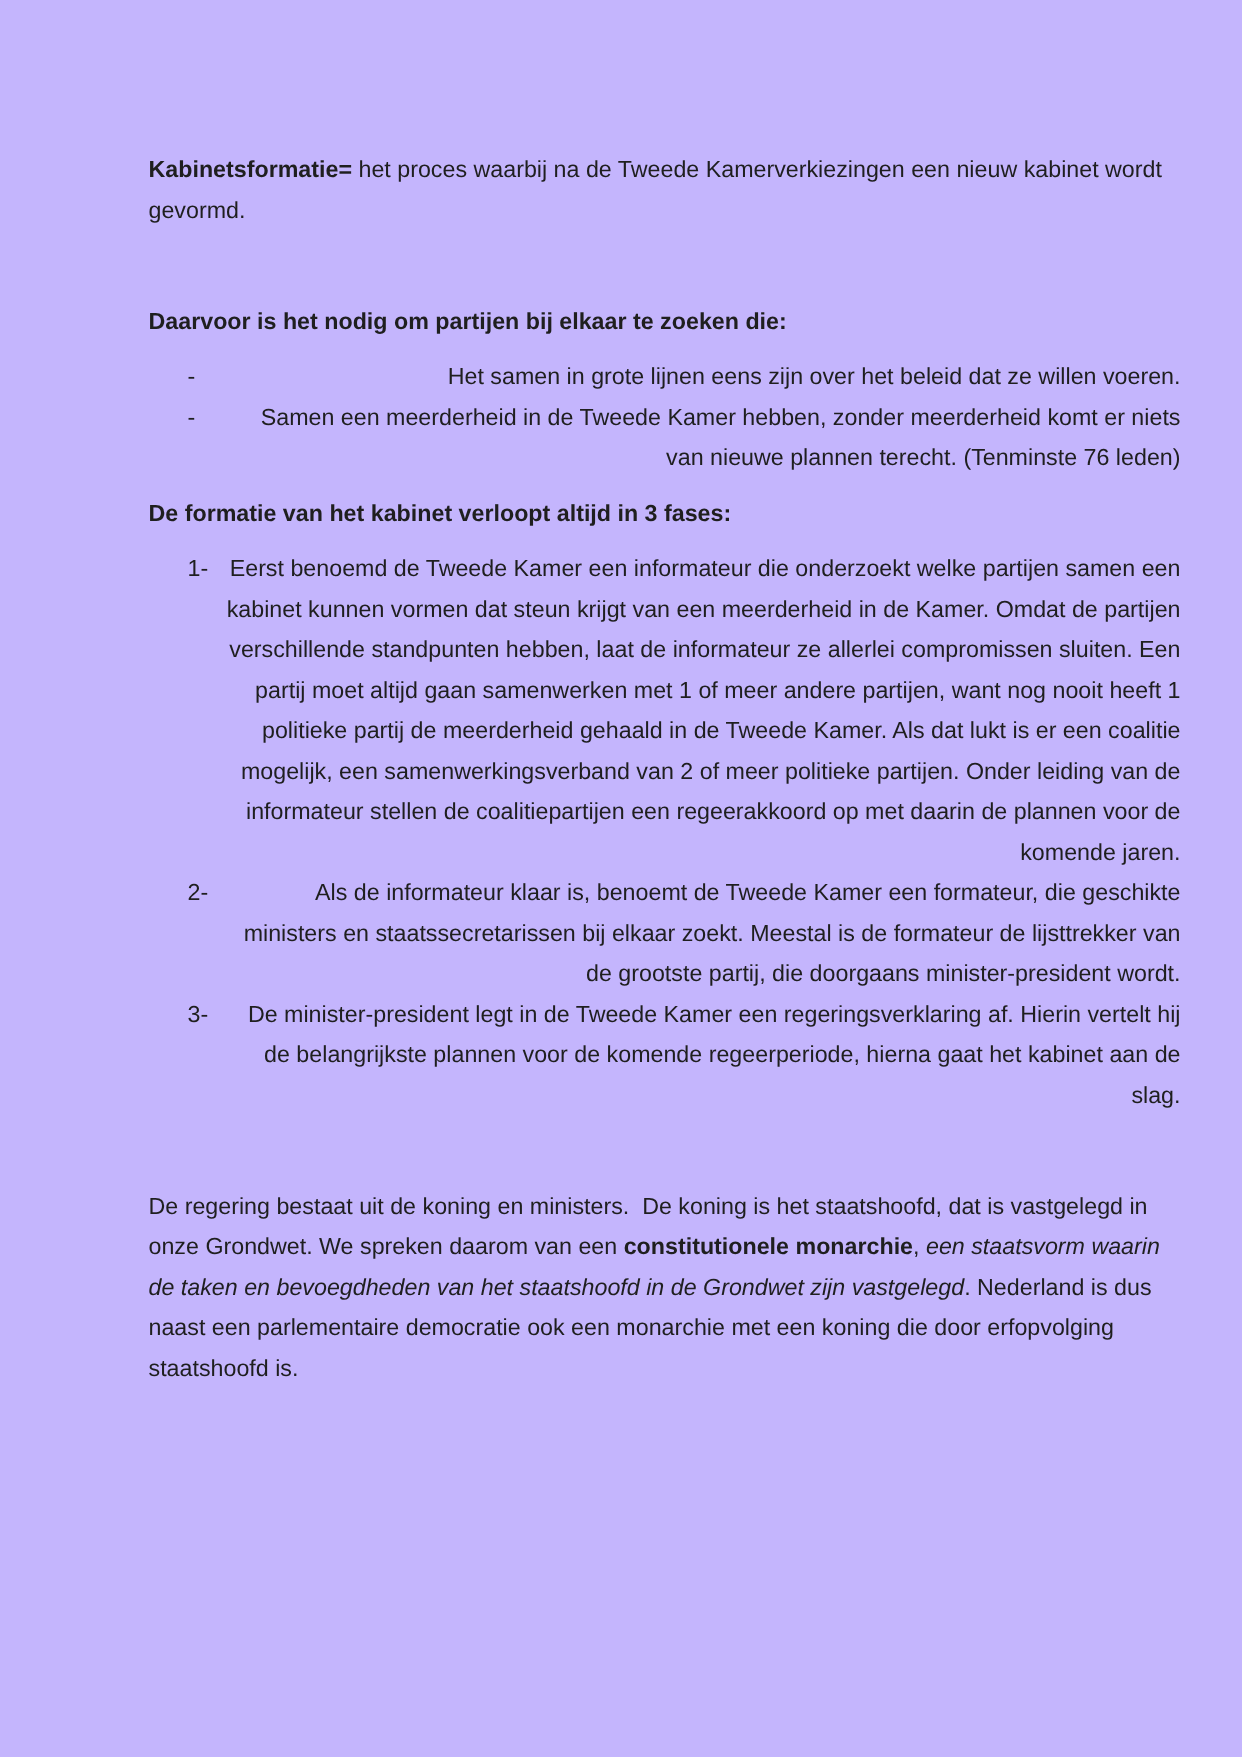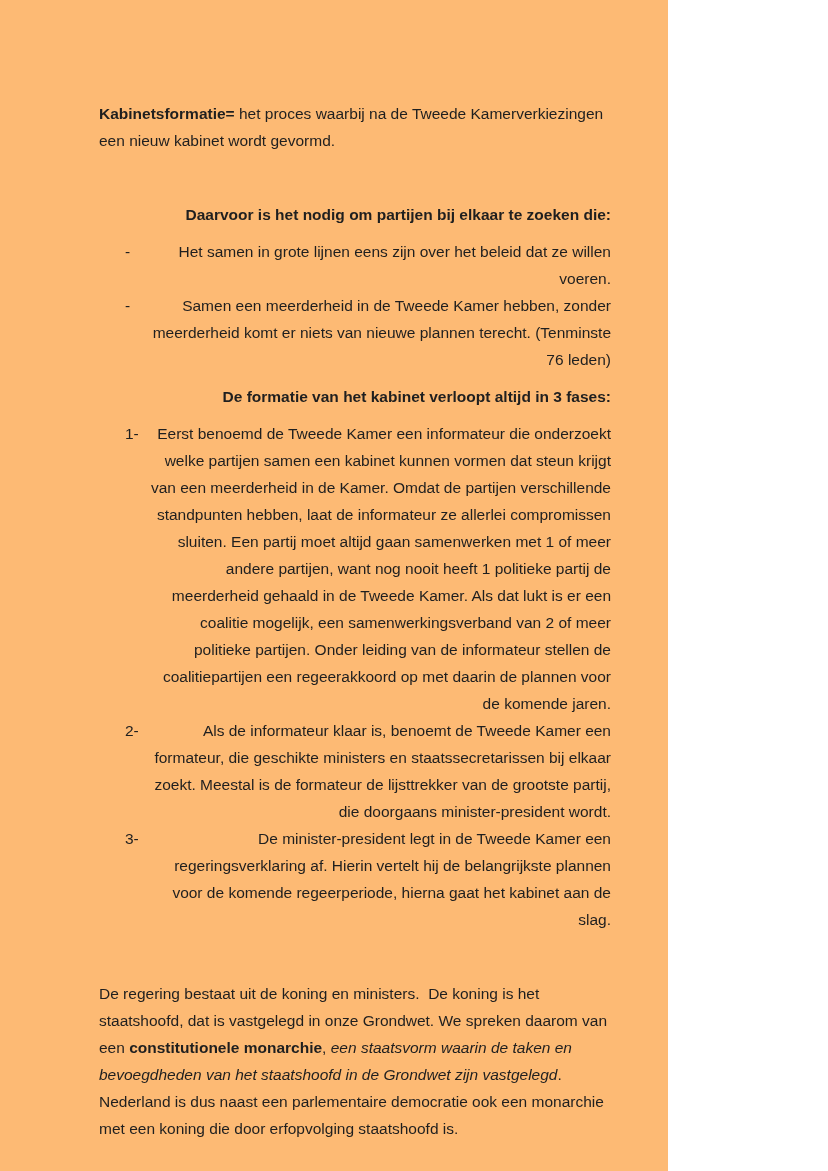--- a/index.html
+++ b/index.html
@@ -1,36 +1,36 @@
 <!DOCTYPE html>
 <html><head>
 <meta charset="utf-8">
 <style>
   * { box-sizing: border-box; }
   html, body { margin: 0; padding: 0; background: #ffffff; }
 
   .page {
     position: relative;
-    width: 668px;
+    width: 828px;
     height: 1171px;
-    background: #fdba74;
-    padding: 100px 57px 40px 99px;
+    background: #c4b5fd;
+    padding: 100px 41px 40px 99px;
     overflow: hidden;
   }
 
   .doc {
     font-family: "Liberation Sans", sans-serif;
     font-size: 15.5px;
     line-height: 27px;
     color: #1f1f1f;
     white-space: pre-wrap;
   }
 
   p.paragraph, p.heading { margin: 0 0 10px 0; }
-  p.heading { font-weight: bold; text-align: right; }
+  p.heading { font-weight: bold; }
 
   .spacer { height: 37px; }           
 
   .list { margin: 0 0 10px 0; padding-left: 26px; }
   .li { display: flex; }
   .marker { flex: 0 0 25px; }
   .txt { flex: 1 1 auto; text-align: right; }
 
   .b { font-weight: bold; }
   .i { font-style: italic; }

